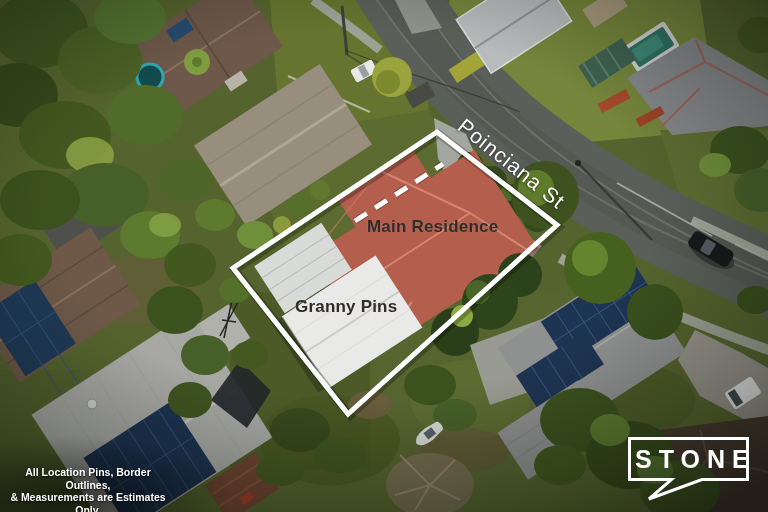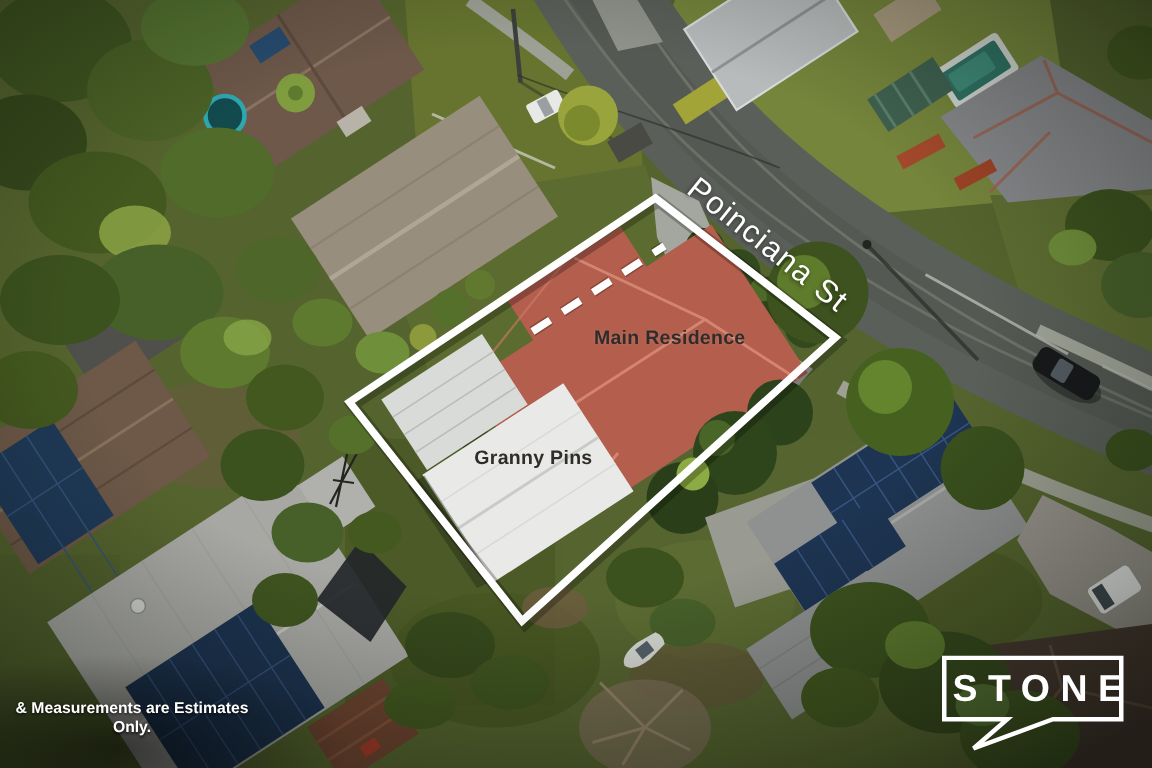--- a/index.html
+++ b/index.html
@@ -3,21 +3,21 @@
 <meta charset="utf-8">
 <style>
   html,body{margin:0;padding:0;background:#222;}
   #stage{position:relative;width:768px;height:512px;overflow:hidden;
          font-family:"Liberation Sans",sans-serif;background:#55642e;}
   #stage svg{position:absolute;left:0;top:0;}
   .lbl{position:absolute;pointer-events:none;white-space:nowrap;}
   .street{left:468px;top:114px;color:#ffffff;font-size:21px;font-weight:400;
           letter-spacing:1px;transform:rotate(38.5deg);transform-origin:left top;
           text-shadow:0 1px 3px rgba(0,0,0,.55);}
-  .house-lbl{font-weight:bold;font-size:13px;color:#2f2c29;text-align:right;
+  .house-lbl{font-weight:bold;font-size:17px;color:#2f2c29;text-align:left;
              letter-spacing:.2px;text-shadow:0 0 2px rgba(255,255,255,.15);}
   .main-lbl{left:367px;top:217px;width:130px;}
   .granny-lbl{left:295px;top:297px;width:100px;}
   .disclaimer{position:absolute;left:4px;top:466px;width:168px;text-align:center;
               color:#fff;font-size:10.5px;font-weight:bold;line-height:12.5px;
               text-shadow:0 1px 2px rgba(0,0,0,.85);}
   .vignette{position:absolute;left:0;top:0;width:768px;height:512px;pointer-events:none;
             background:radial-gradient(ellipse 78% 72% at 46% 42%,
               rgba(0,0,0,0) 50%, rgba(5,8,4,.30) 82%, rgba(5,8,4,.55) 100%);}
   .corner-shade{position:absolute;left:0;top:420px;width:260px;height:92px;pointer-events:none;
@@ -344,20 +344,21 @@
 </svg>
 
 <div class="vignette"></div>
 <div class="corner-shade"></div>
 
 <div class="lbl street">Poinciana St</div>
 <div class="lbl house-lbl main-lbl">Main Residence</div>
 <div class="lbl house-lbl granny-lbl">Granny Pins</div>
 
 <div class="disclaimer">
+  <div>All Location Pins, Border Outlines,</div>
   <div>&amp; Measurements are Estimates Only.</div>
 
 </div>
 
 <div class="logo">
   <svg width="135" height="70" viewBox="0 0 135 70">
     <path d="M1.5,1.5 L119.5,1.5 L119.5,42.5 L74,42.5 L21,62 L43.5,42.5 L1.5,42.5 Z" fill="none" stroke="#ffffff" stroke-width="3" stroke-linejoin="miter"></path>
   </svg>
   <div class="logo-text">STONE</div>
 </div>

